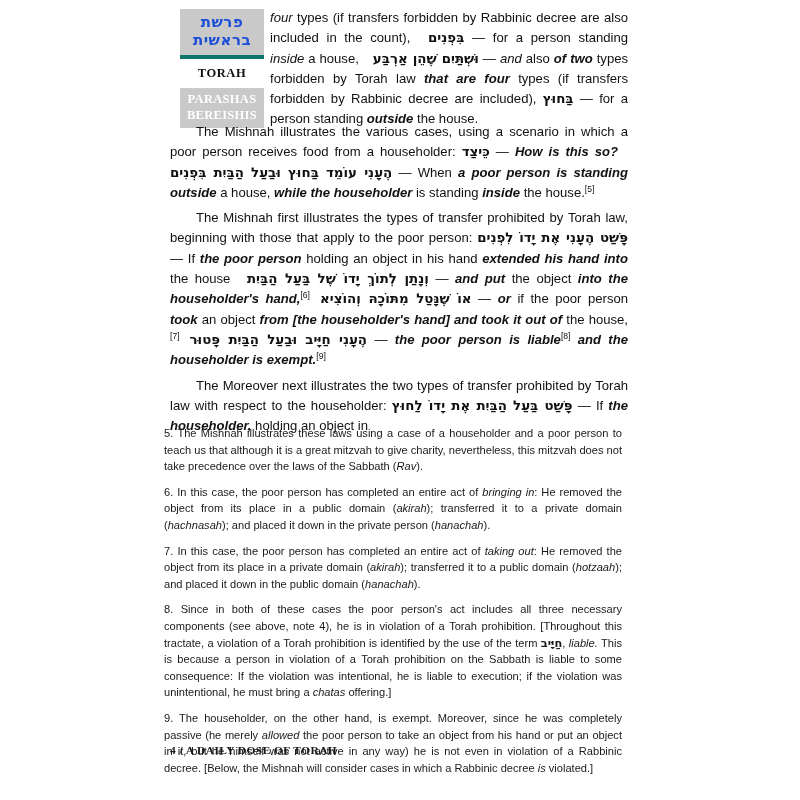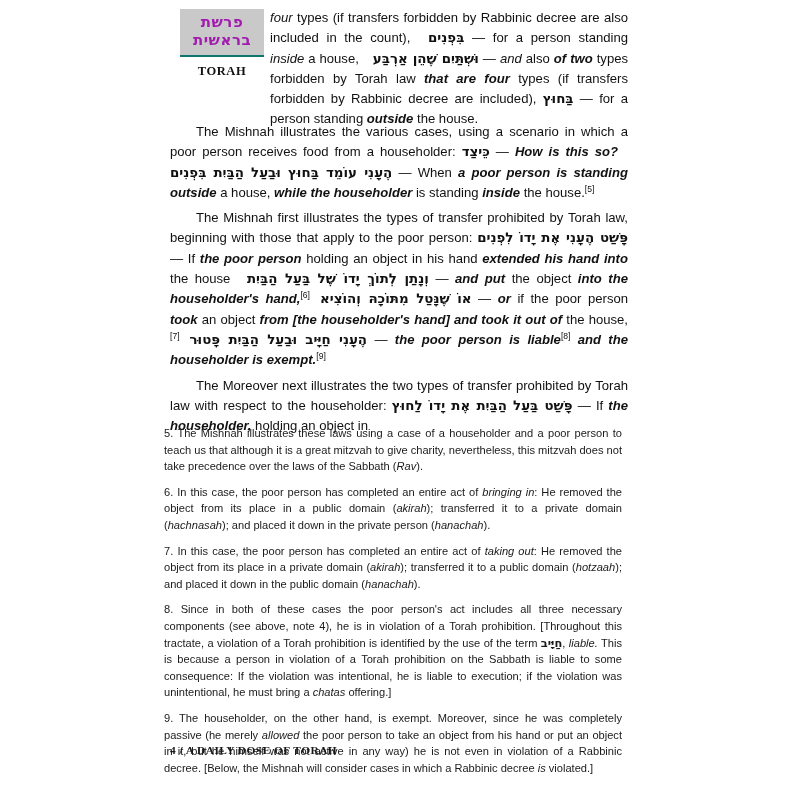--- a/index.html
+++ b/index.html
@@ -26,23 +26,23 @@
   
   .sidebar {
     position: absolute;
     left: 180px;
     top: 8px;
     width: 84px;
     text-align: center;
   }
   .parasha-heb {
     background: #c9c9c9;
-    color: #a21caf;
+    color: #1d4ed8;
     border-top: 1px solid #ffffff;
-    border-bottom: 2px solid #0f766e;
+    border-bottom: 4px solid #0f766e;
     padding: 5px 2px 6px 2px;
     font-family: "DejaVu Sans", sans-serif;
     font-size: 15px;
     font-weight: bold;
     line-height: 1.18;
     direction: rtl;
     letter-spacing: 0.5px;
   }
   .day-label {
     color: #111111;
@@ -155,20 +155,24 @@
   }
 </style>
 </head>
 <body>
 
 <div class="page">
 
   <div class="sidebar">
     <div class="parasha-heb">פרשת בראשית</div>
     <div class="day-label">TORAH</div>
+    <div class="parasha-eng">
+      <div>PARASHAS</div>
+      <div>BEREISHIS</div>
+    </div>
   </div>
 
   <div class="body-col">
     <p class="para"><i class="it">four</i><span> types (if transfers forbidden by Rabbinic decree are also included in the count), </span><span class="gap"></span><span class="heb">בִּפְנִים</span><span> — for a person standing </span><i class="it">inside</i><span> a house, </span><span class="gap"></span><span class="heb">וּשְׁתַּיִם שֶׁהֵן אַרְבַּע</span><span> — </span><i class="it">and</i><span> also </span><i class="bi">of two</i><span> types forbidden by Torah law </span><i class="bi">that are four</i><span> types (if transfers forbidden by Rabbinic decree are included), </span><span class="heb">בַּחוּץ</span><span> — for a person standing </span><i class="bi">outside</i><span> the house.</span></p>
   </div>
 
   <div class="body-wide">
 
     <p class="para indent"><span>The Mishnah illustrates the various cases, using a scenario in which a poor person receives food from a householder: </span><span class="heb">כֵּיצַד</span><span> — </span><i class="bi">How is this so?</i><span class="gap"></span><span class="heb">הֶעָנִי עוֹמֵד בַּחוּץ וּבַעַל הַבַּיִת בִּפְנִים</span><span> — When </span><i class="bi">a poor person is standing outside</i><span> a house, </span><i class="bi">while the householder</i><span> is standing </span><i class="bi">inside</i><span> the house.</span><span class="fn">[5]</span></p>
 

